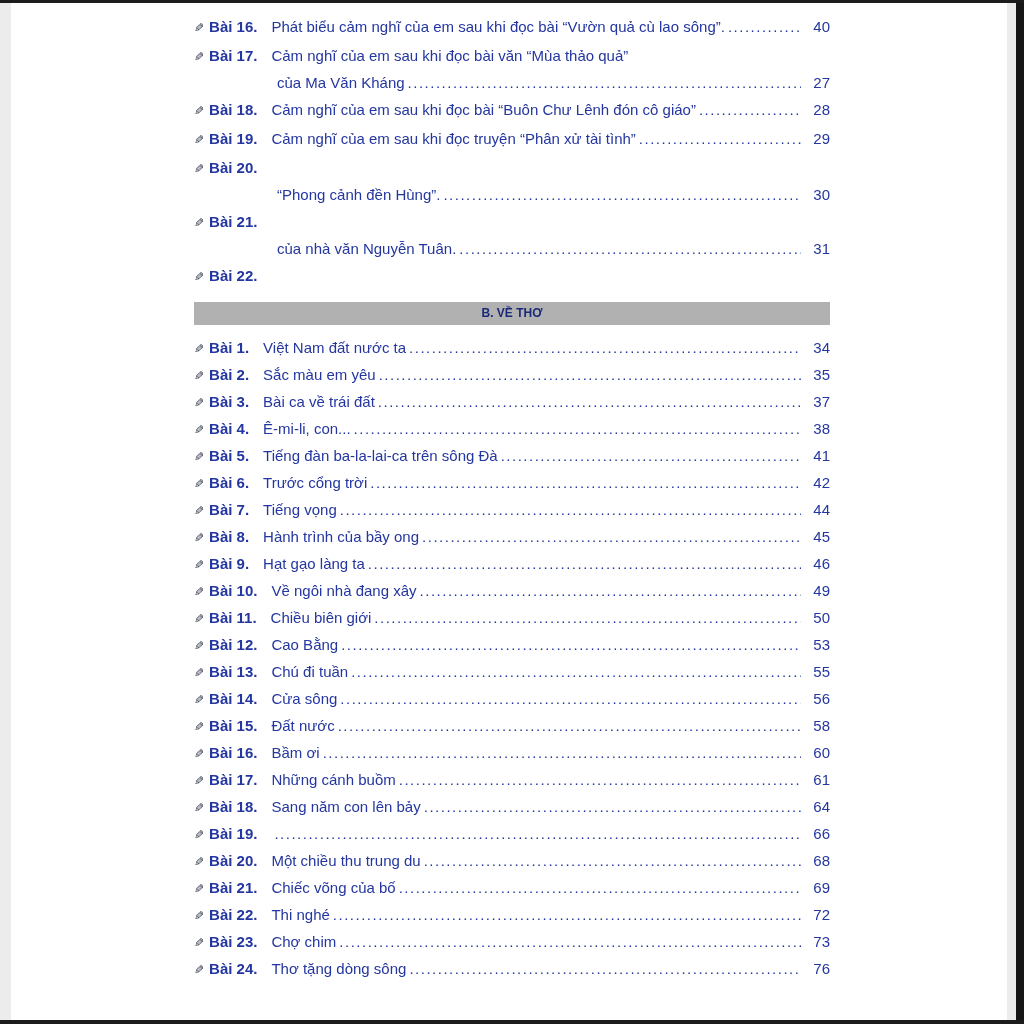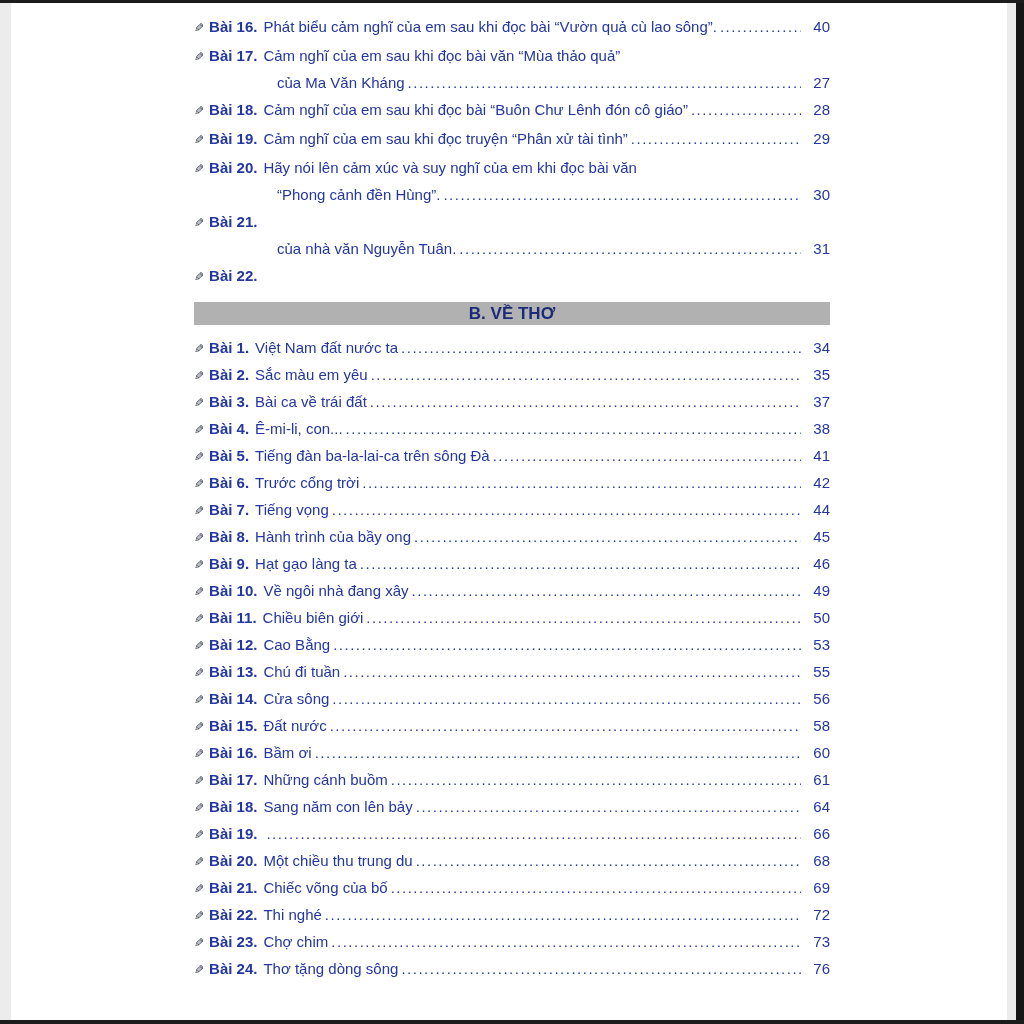--- a/index.html
+++ b/index.html
@@ -20,36 +20,36 @@
     color:#2436a0;font-size:15px;
   }
   .toc-entry{margin-bottom:2px;}
   .toc-row{display:flex;align-items:baseline;line-height:25px;}
   .poetry .toc-row{line-height:26px;}
   .poetry .toc-entry{margin-bottom:0;}
   .pencil{
     flex:0 0 auto;font-size:12px;color:#1d2438;margin-right:5px;
     display:inline-block;transform:scaleX(-1);
   }
-  .lbl{flex:0 0 auto;font-weight:bold;margin-right:6px;white-space:nowrap;}
+  .lbl{flex:0 0 auto;font-weight:bold;margin-right:14px;white-space:nowrap;}
   .ttl{flex:0 0 auto;white-space:nowrap;}
   .leader{
     flex:1 1 auto;min-width:10px;overflow:hidden;white-space:nowrap;
     margin:0 3px;color:#2436a0;
   }
   .leader::after{
     content:"....................................................................................................................";
     letter-spacing:1.5px;
   }
   .pgnum{flex:0 0 auto;min-width:26px;text-align:right;white-space:nowrap;}
   .cont{padding-left:83px;}
 
   .section-bar{
     height:23px;line-height:23px;background:#b1b1b1;color:#1b2a78;
-    font-weight:bold;text-align:center;margin:12px 0 10px 0;font-size:17px;
+    font-weight:bold;text-align:center;margin:12px 0 10px 0;font-size:12px;
   }
 </style>
 </head>
 <body>
 
 <div class="gutter-left"></div>
 <div class="gutter-right"></div>
 <div class="edge-right-black"></div>
 <div class="edge-top"></div>
 <div class="edge-bottom"></div>
@@ -93,21 +93,20 @@
           <span class="lbl">Bài 19.</span>
           <span class="ttl">Cảm nghĩ của em sau khi đọc truyện “Phân xử tài tình”</span>
           <span class="leader"></span>
           <span class="pgnum">29</span>
         </div>
       </div>
       <div class="toc-entry">
         <div class="toc-row">
           <span class="pencil">✎</span>
           <span class="lbl">Bài 20.</span>
-          <span class="ttl">Hãy nói lên cảm xúc và suy nghĩ của em khi đọc bài văn</span>
         </div>
         <div class="toc-row cont">
           <span class="ttl">“Phong cảnh đền Hùng”. </span>
           <span class="leader"></span>
           <span class="pgnum">30</span>
         </div>
       </div>
       <div class="toc-entry">
         <div class="toc-row">
           <span class="pencil">✎</span>

